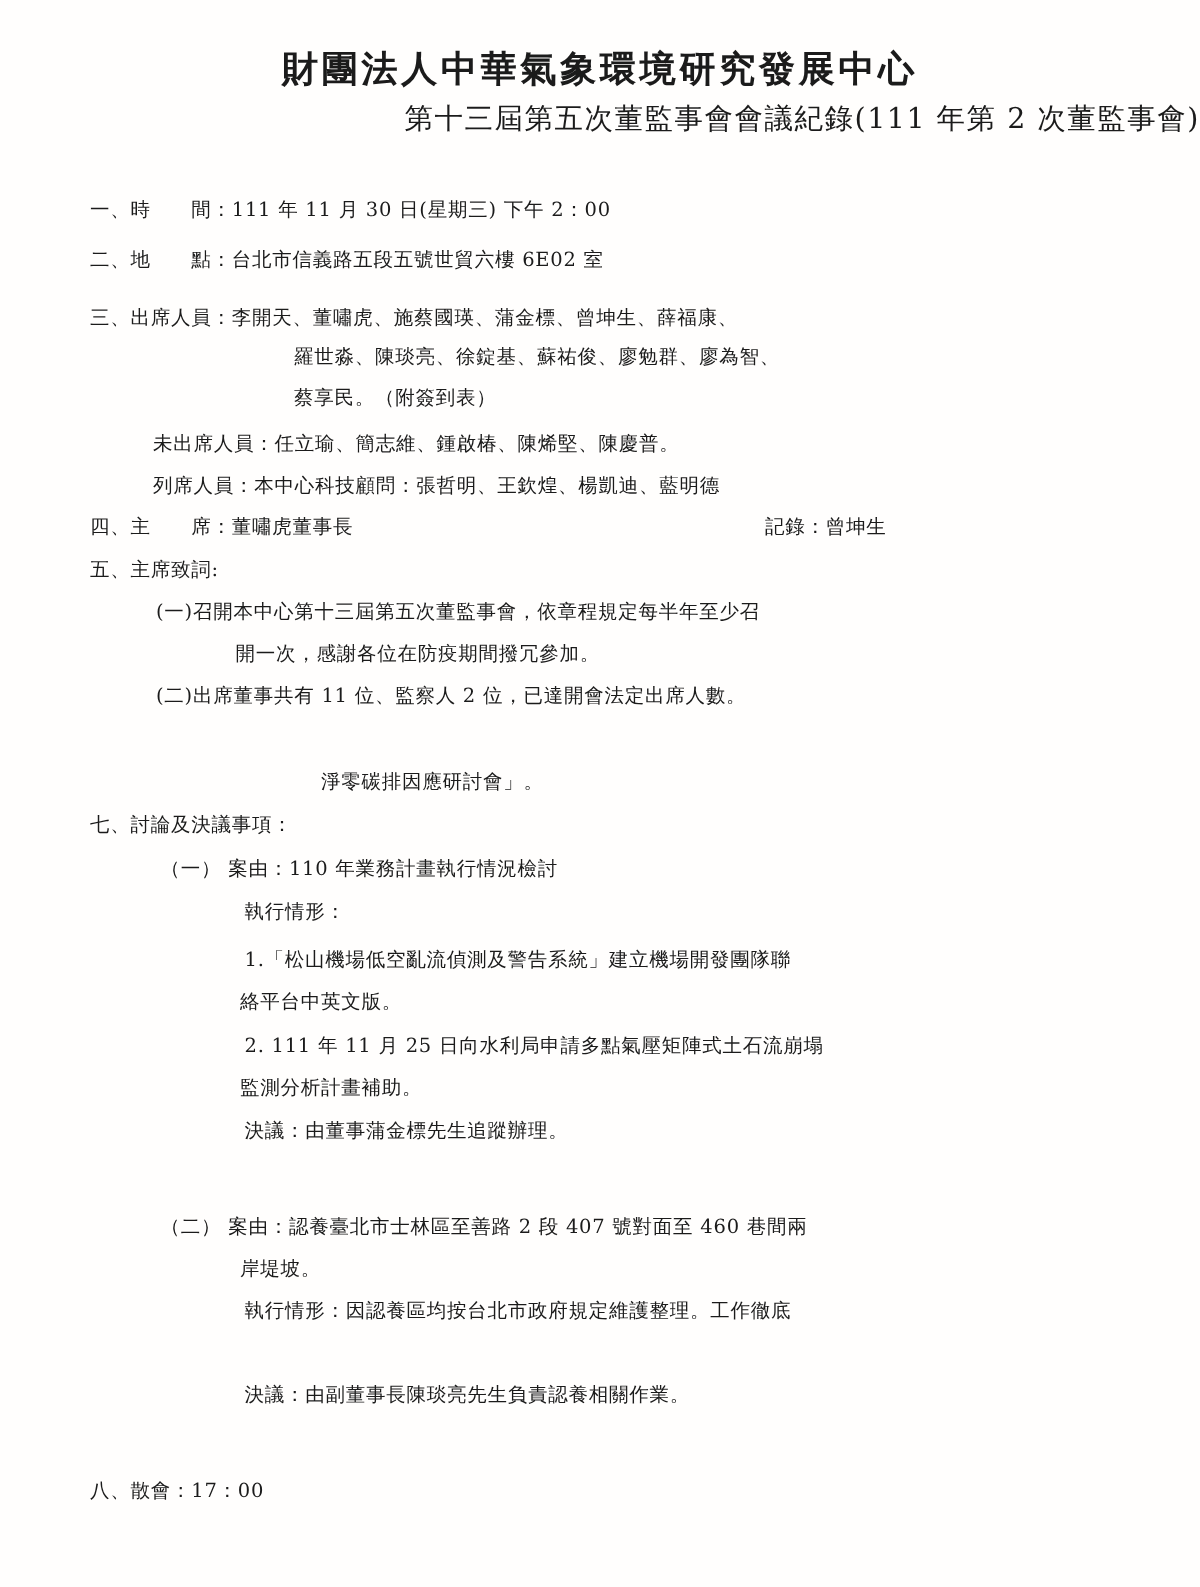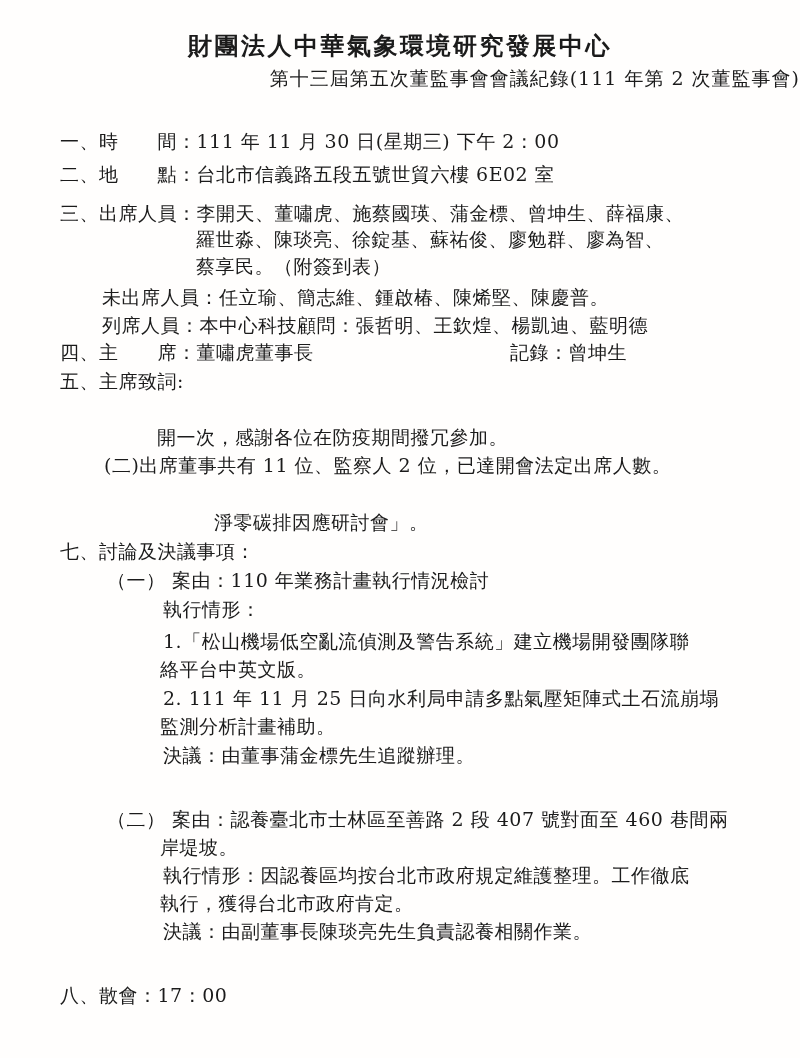--- a/index.html
+++ b/index.html
@@ -32,21 +32,21 @@
     top: 66px;
     left: 0;
     width: 100%;
     text-align: right;
     font-size: 19px;
     letter-spacing: 1px;
     white-space: pre;
   }
   .ln {
     position: absolute;
-    font-size: 19px;
+    font-size: 13px;
     line-height: 26px;
     letter-spacing: 0.5px;
     white-space: pre;
   }
 </style>
 </head>
 <body>
 
 <div class="page">
 
@@ -56,31 +56,31 @@
   <div class="ln" style="left:60px;  top:128px">一、時　　間：111 年 11 月 30 日(星期三) 下午 2：00</div>
   <div class="ln" style="left:60px;  top:161px">二、地　　點：台北市信義路五段五號世貿六樓 6E02 室</div>
   <div class="ln" style="left:60px;  top:200px">三、出席人員：李開天、董嘯虎、施蔡國瑛、蒲金標、曾坤生、薛福康、</div>
   <div class="ln" style="left:196px; top:226px">羅世淼、陳琰亮、徐錠基、蘇祐俊、廖勉群、廖為智、</div>
   <div class="ln" style="left:196px; top:253px">蔡享民。（附簽到表）</div>
   <div class="ln" style="left:102px; top:284px">未出席人員：任立瑜、簡志維、鍾啟椿、陳烯堅、陳慶普。</div>
   <div class="ln" style="left:102px; top:312px">列席人員：本中心科技顧問：張哲明、王欽煌、楊凱迪、藍明德</div>
   <div class="ln" style="left:60px;  top:339px">四、主　　席：董嘯虎董事長</div>
   <div class="ln" style="left:510px; top:339px">記錄：曾坤生</div>
   <div class="ln" style="left:60px;  top:368px">五、主席致詞:</div>
+  <div class="ln" style="left:104px; top:396px">(一)召開本中心第十三屆第五次董監事會，依章程規定每半年至少召</div>
   <div class="ln" style="left:157px; top:424px">開一次，感謝各位在防疫期間撥冗參加。</div>
   <div class="ln" style="left:104px; top:452px">(二)出席董事共有 11 位、監察人 2 位，已達開會法定出席人數。</div>
   <div class="ln" style="left:214px; top:509px">淨零碳排因應研討會」。</div>
   <div class="ln" style="left:60px;  top:538px">七、討論及決議事項：</div>
   <div class="ln" style="left:107px; top:567px">（一） 案由：110 年業務計畫執行情況檢討</div>
   <div class="ln" style="left:163px; top:596px">執行情形：</div>
   <div class="ln" style="left:163px; top:628px">1.「松山機場低空亂流偵測及警告系統」建立機場開發團隊聯</div>
   <div class="ln" style="left:160px; top:656px">絡平台中英文版。</div>
   <div class="ln" style="left:163px; top:685px">2. 111 年 11 月 25 日向水利局申請多點氣壓矩陣式土石流崩塌</div>
   <div class="ln" style="left:160px; top:713px">監測分析計畫補助。</div>
   <div class="ln" style="left:163px; top:742px">決議：由董事蒲金標先生追蹤辦理。</div>
   <div class="ln" style="left:107px; top:806px">（二） 案由：認養臺北市士林區至善路 2 段 407 號對面至 460 巷間兩</div>
   <div class="ln" style="left:160px; top:834px">岸堤坡。</div>
   <div class="ln" style="left:163px; top:862px">執行情形：因認養區均按台北市政府規定維護整理。工作徹底</div>
-  <div class="ln" style="left:160px; top:890px">執行，獲得台北市政府肯定。</div>
   <div class="ln" style="left:163px; top:918px">決議：由副董事長陳琰亮先生負責認養相關作業。</div>
   <div class="ln" style="left:60px;  top:982px">八、散會：17：00</div>
 
 </div>
 
 </body></html>

